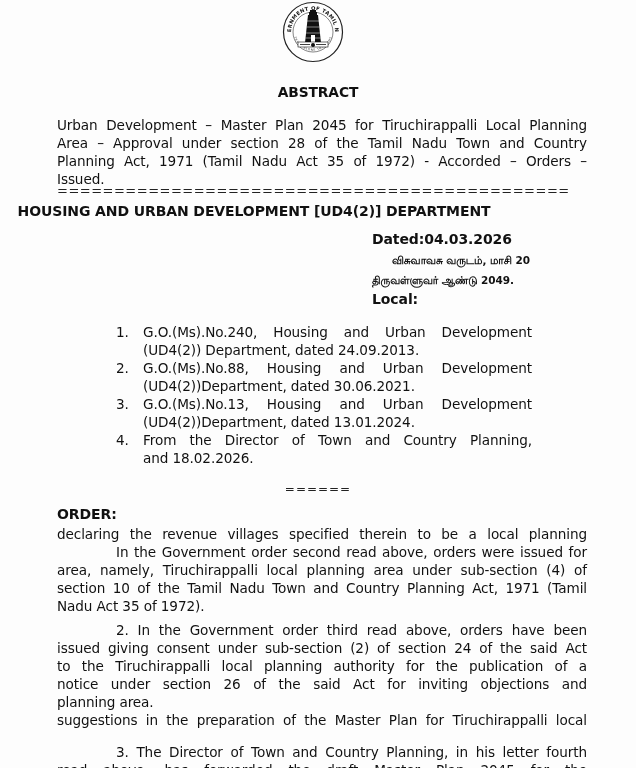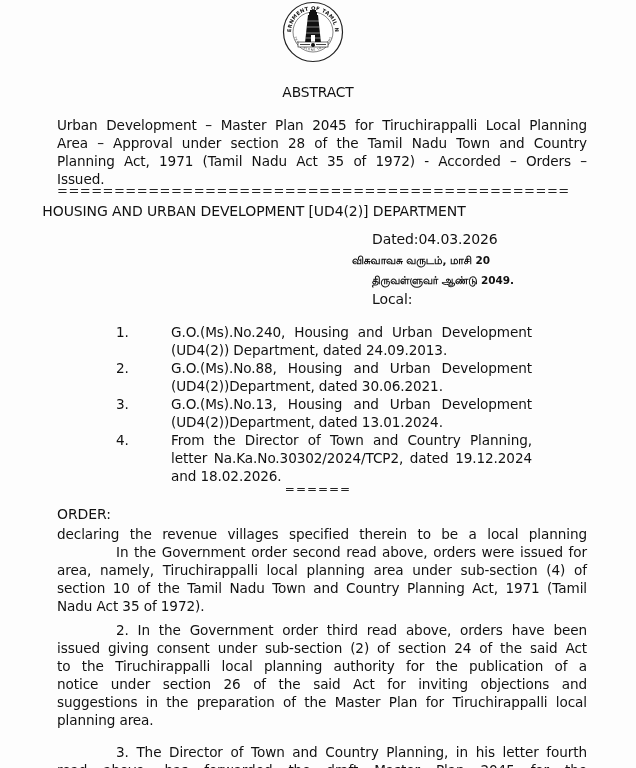--- a/index.html
+++ b/index.html
@@ -6,37 +6,37 @@
   body {
     width: 636px; height: 768px; overflow: hidden;
     background: #fdfdfd;
     color: #111;
     font-family: "DejaVu Sans", sans-serif;
     position: relative;
   }
   .page { position: absolute; left: 0; top: 0; width: 636px; height: 768px; }
   .emblem { position: absolute; left: 282px; top: 1px; width: 62px; height: 62px; }
   .abs { position: absolute; font-size: 13.6px; line-height: 18px; letter-spacing: -0.1px; }
-  .bold { font-weight: normal; }
+  .bold { font-weight: bold; }
   .center { text-align: center; }
   .title-abstract { left: 0; width: 636px; top: 83px; font-size: 13.8px; }
   .abstract-body { left: 57px; width: 530px; top: 116px; }
   .abstract-body .line { display: block; text-align: justify; text-align-last: justify; white-space: nowrap; }
   .abstract-body .line.last { text-align-last: left; }
   .rule { left: 57px; width: 530px; top: 182px; font-size: 13px; letter-spacing: 0.5px; overflow: hidden; white-space: nowrap; line-height: 18px; color: #222; }
   .dept { left: 0; width: 508px; top: 202px; font-size: 14px; }
   .go-no { left: 57px; top: 230px; font-size: 14px; }
   .dated { left: 372px; top: 230px; font-size: 14px; }
-  .tamil1 { left: 352px; top: 251px; font-size: 10.5px; font-weight: bold; }
+  .tamil1 { left: 392px; top: 251px; font-size: 10.5px; font-weight: bold; }
   .tamil2 { left: 372px; top: 271px; font-size: 10.5px; font-weight: bold; }
   .read { left: 372px; top: 290px; font-size: 14px; }
   .ref-list { left: 114px; width: 418px; top: 323px; margin: 0; padding: 0; list-style: none; }
   .ref-list li { position: relative; padding-left: 29px; }
   .ref-list .num { position: absolute; left: 2px; top: 0; }
-  .ref-list .txt .ln { display: block; white-space: nowrap; text-align: justify; text-align-last: justify; margin-left: 28px; }
+  .ref-list .txt .ln { display: block; white-space: nowrap; text-align: justify; text-align-last: justify; }
   .ref-list .txt .ln.last { text-align-last: left; }
   .sep-short { left: 0; width: 636px; top: 480px; font-size: 12px; letter-spacing: 1px; color: #222; }
   .order-head { left: 57px; top: 497px; font-size: 14px; margin-top: 8px; }
   .para { left: 57px; width: 530px; }
   .para .ln { display: block; white-space: nowrap; text-align: justify; text-align-last: justify; }
   .para .ln.last { text-align-last: left; }
   .p1 { top: 525px; }
   .p2 { top: 621px; }
   .p3 { top: 743px; }
 </style>
@@ -114,21 +114,20 @@
       <span class="num">3.</span>
       <span class="txt">
         <span class="ln">G.O.(Ms).No.13, Housing and Urban Development</span>
         <span class="ln last">(UD4(2))Department, dated 13.01.2024.</span>
       </span>
     </li>
     <li>
       <span class="num">4.</span>
       <span class="txt">
         <span class="ln">From the Director of Town and Country Planning,</span>
-        <span class="ln">letter Na.Ka.No.30302/2024/TCP2, dated 19.12.2024</span>
         <span class="ln last">and 18.02.2026.</span>
       </span>
     </li>
   </ol>
 
   <div class="abs center sep-short">======</div>
 
   <div class="abs bold order-head">ORDER:</div>
 
   <div class="abs para p1">
@@ -137,22 +136,22 @@
     <span class="ln">area, namely, Tiruchirappalli local planning area under sub-section (4) of</span>
     <span class="ln">section 10 of the Tamil Nadu Town and Country Planning Act, 1971 (Tamil</span>
     <span class="ln last">Nadu Act 35 of 1972).</span>
   </div>
 
   <div class="abs para p2">
     <span class="ln" style="padding-left:59px">2. In the Government order third read above, orders have been</span>
     <span class="ln">issued giving consent under sub-section (2) of section 24 of the said Act</span>
     <span class="ln">to the Tiruchirappalli local planning authority for the publication of a</span>
     <span class="ln">notice under section 26 of the said Act for inviting objections and</span>
+    <span class="ln last">planning area.</span>
     <span class="ln">suggestions in the preparation of the Master Plan for Tiruchirappalli local</span>
-    <span class="ln last">planning area.</span>
   </div>
 
   <div class="abs para p3">
     <span class="ln" style="padding-left:59px">3. The Director of Town and Country Planning, in his letter fourth</span>
     <span class="ln">read above, has forwarded the draft Master Plan 2045 for the</span>
   </div>
 
 </div>
 
 </body></html>

